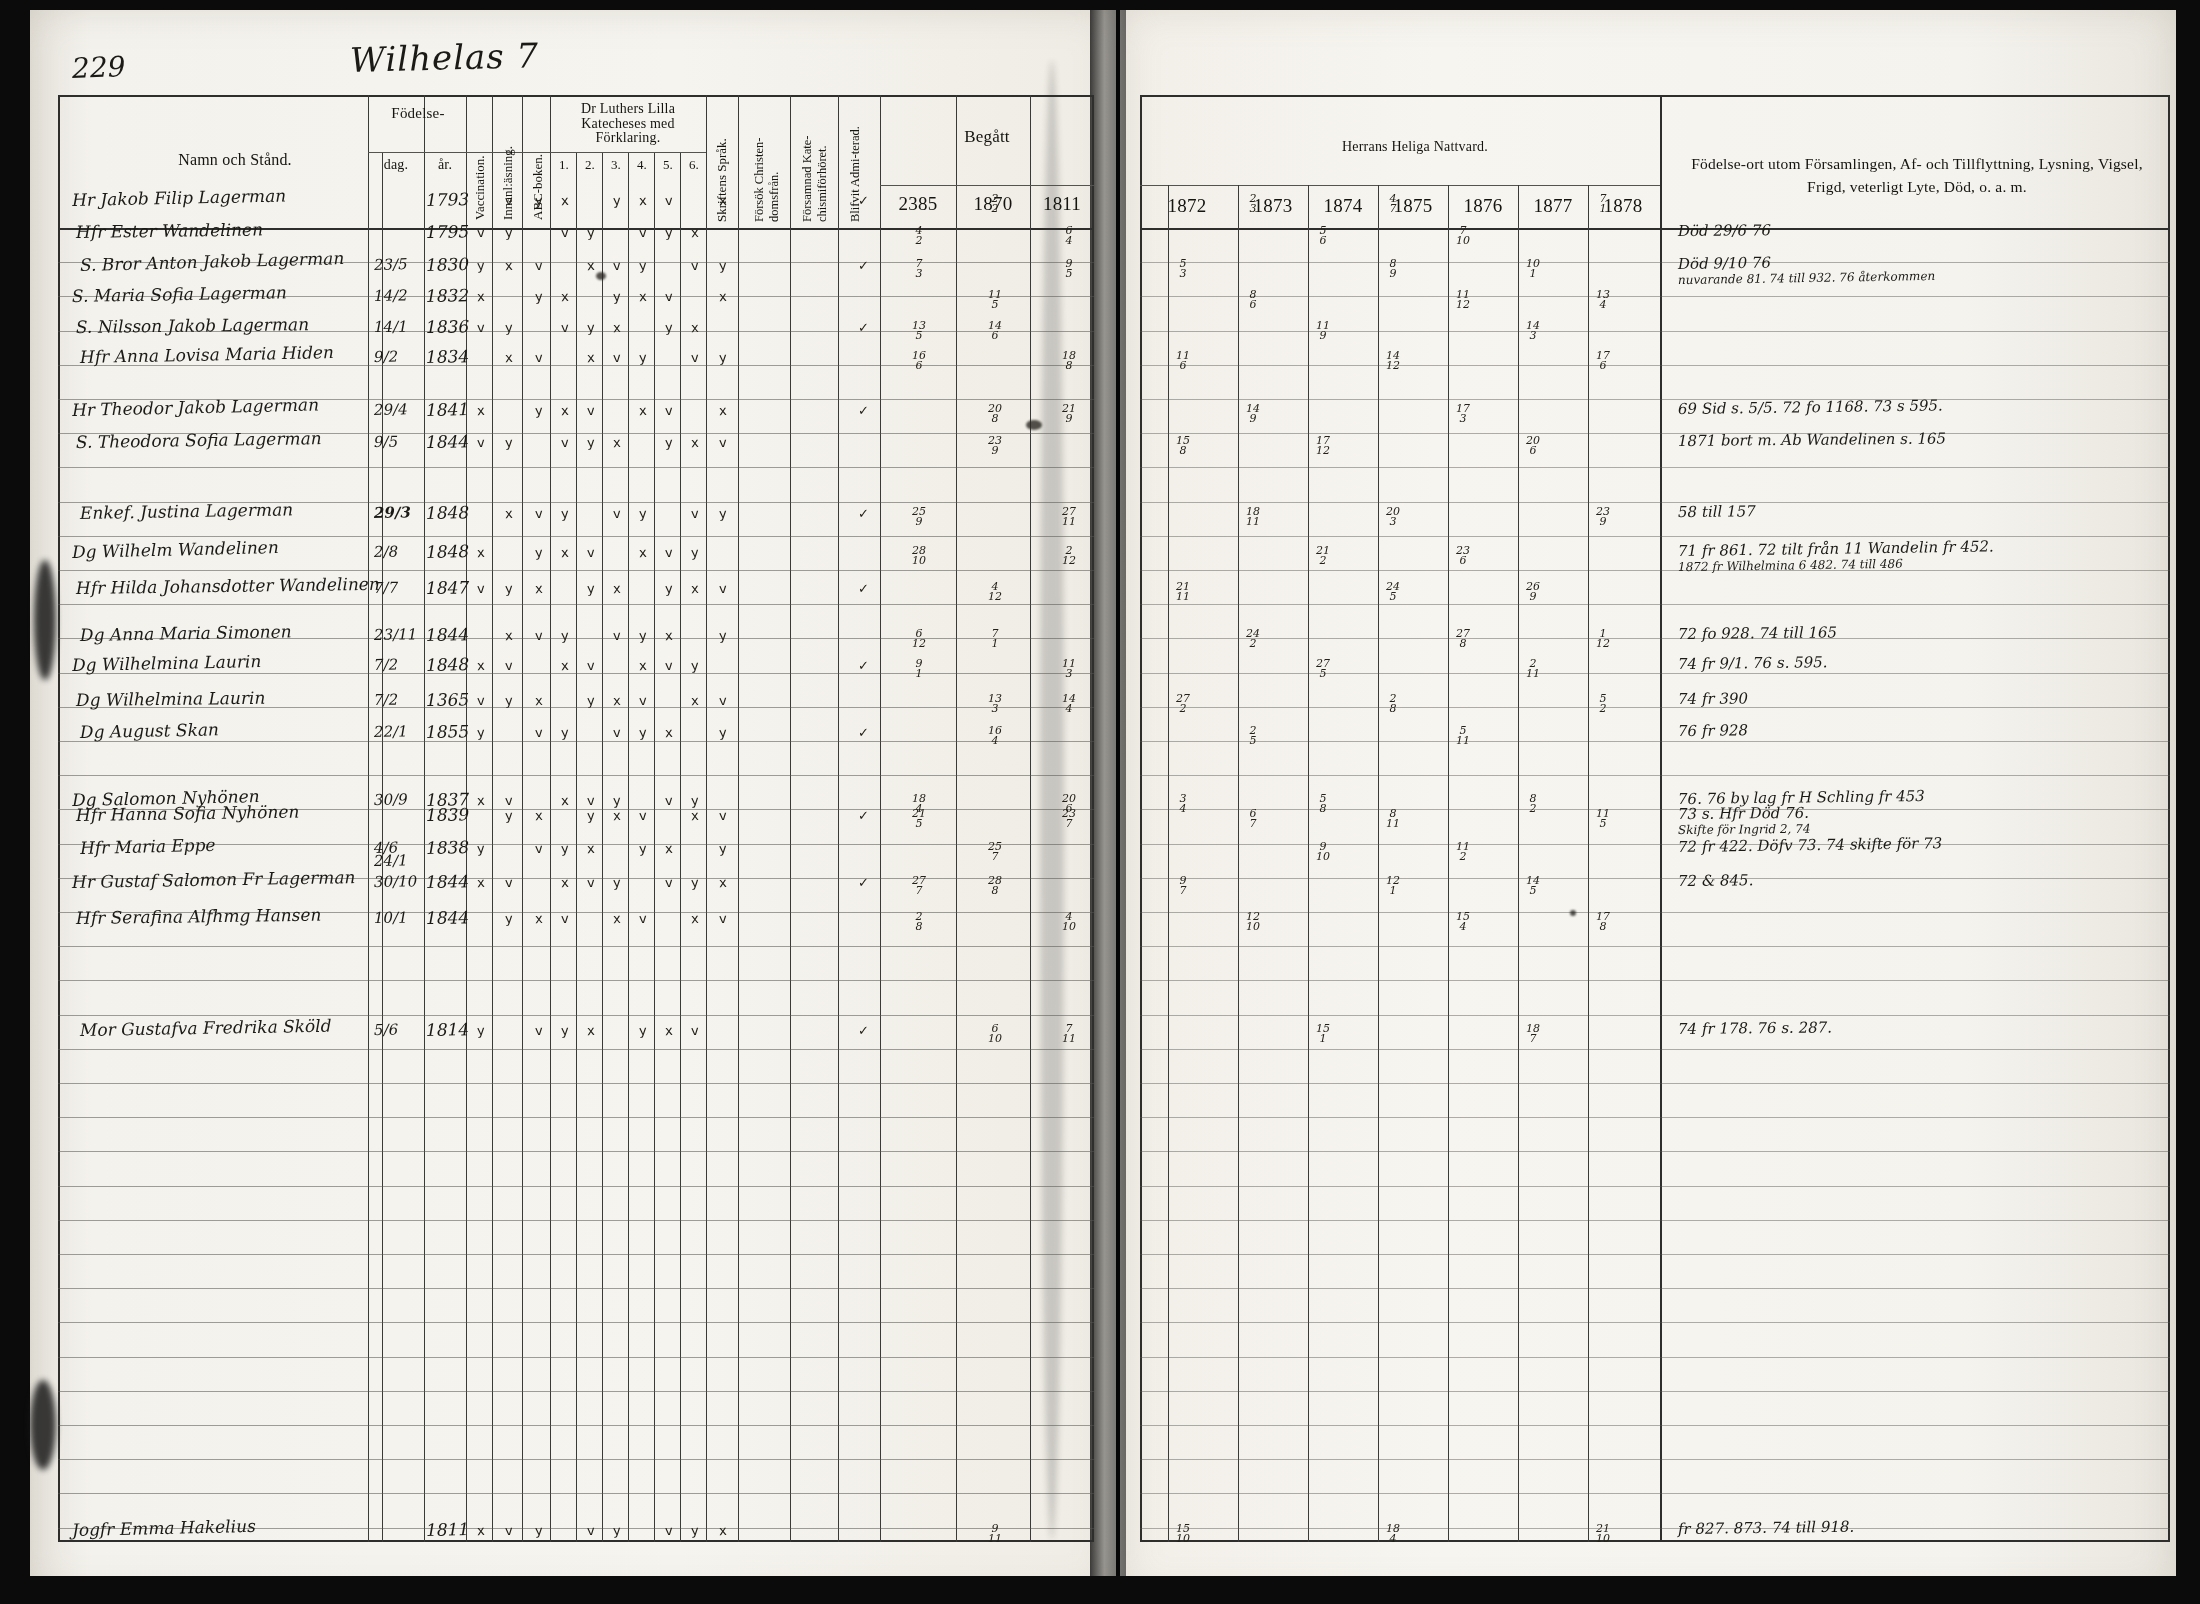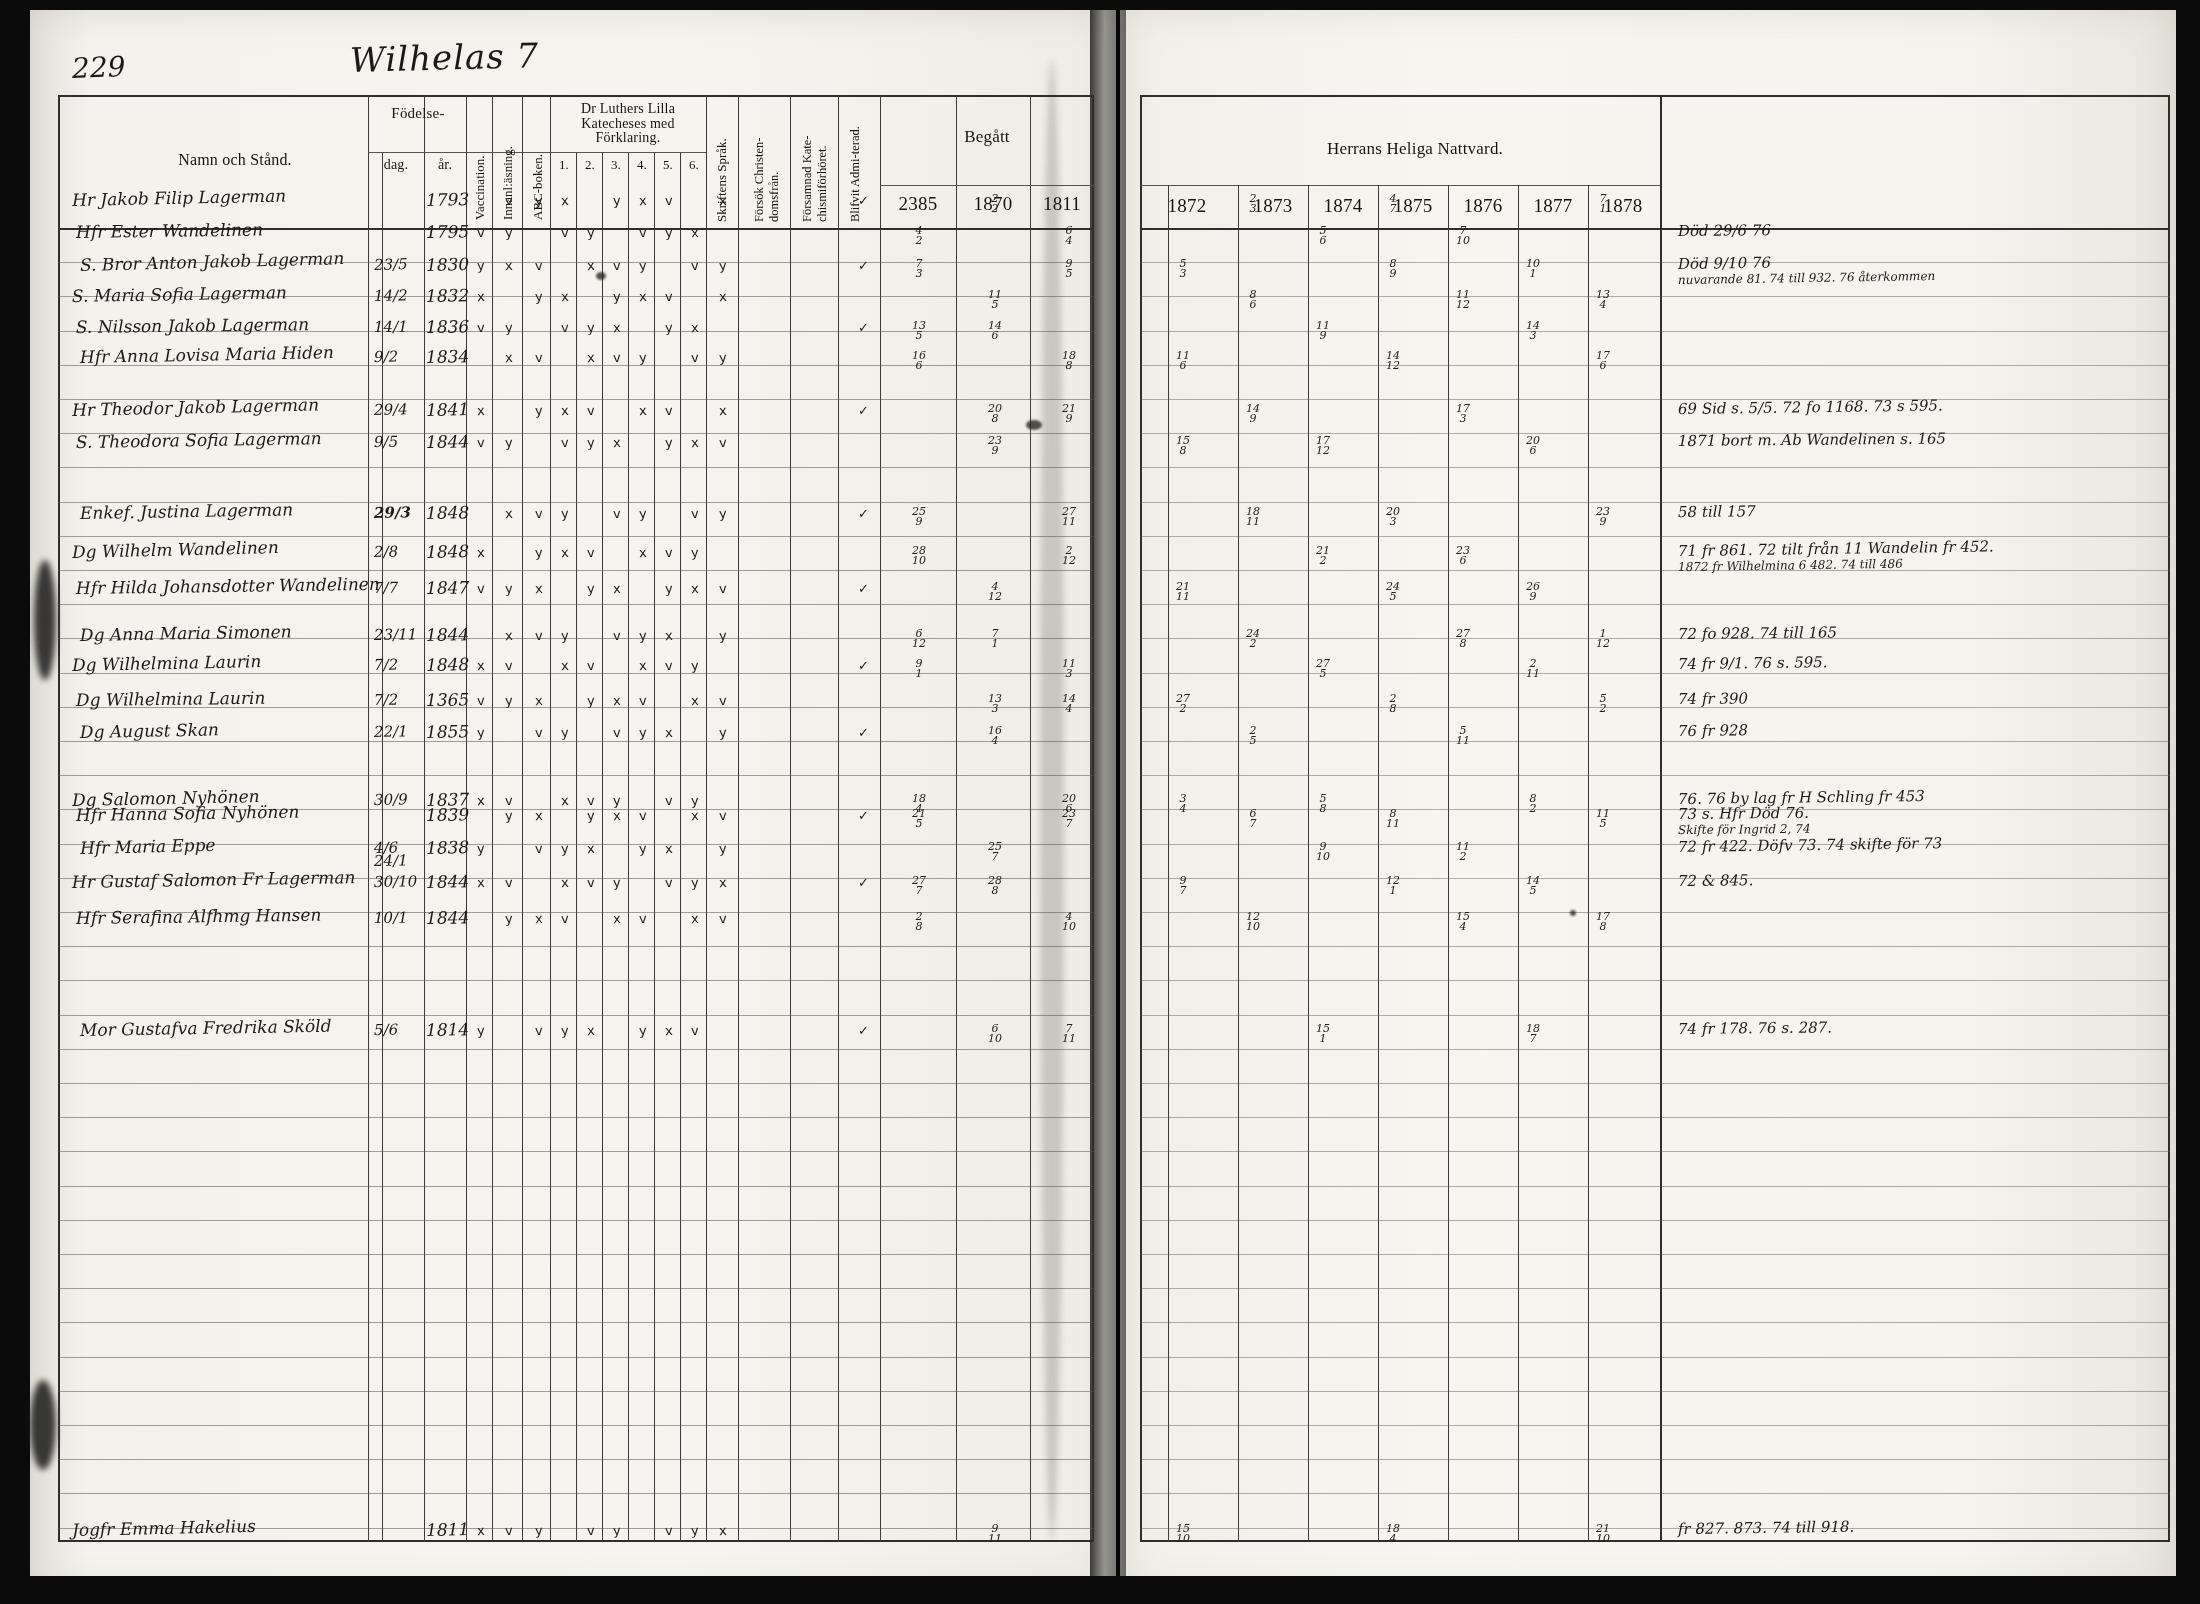--- a/index.html
+++ b/index.html
@@ -136,29 +136,30 @@
   <div class="hline" style="left:1140px;top:185px;width:520px;"></div>
 
   <div class="vline" style="left:1168px;top:185px;height:1357px;"></div>
   <div class="vline" style="left:1238px;top:185px;height:1357px;"></div>
   <div class="vline" style="left:1308px;top:185px;height:1357px;"></div>
   <div class="vline" style="left:1378px;top:185px;height:1357px;"></div>
   <div class="vline" style="left:1448px;top:185px;height:1357px;"></div>
   <div class="vline" style="left:1518px;top:185px;height:1357px;"></div>
   <div class="vline" style="left:1588px;top:185px;height:1357px;"></div>
 
-  <div class="ph" style="left:1170px;top:140px;width:490px;font-size:17px;">Herrans Heliga Nattvard.</div>
+  <div class="ph" style="left:1170px;top:140px;width:490px;font-size:14px;">Herrans Heliga Nattvard.</div>
   <div class="ph" style="left:1152px;top:196px;width:70px;font-size:19px;">1872</div>
   <div class="ph" style="left:1240px;top:196px;width:66px;font-size:19px;">1873</div>
   <div class="ph" style="left:1310px;top:196px;width:66px;font-size:19px;">1874</div>
   <div class="ph" style="left:1380px;top:196px;width:66px;font-size:19px;">1875</div>
   <div class="ph" style="left:1450px;top:196px;width:66px;font-size:19px;">1876</div>
   <div class="ph" style="left:1520px;top:196px;width:66px;font-size:19px;">1877</div>
   <div class="ph" style="left:1590px;top:196px;width:66px;font-size:19px;">1878</div>
 
+  <div class="ph" style="left:1670px;top:152px;width:494px;font-size:15.5px;line-height:1.5;">Födelse-ort utom Församlingen, Af- och Tillflyttning, Lysning, Vigsel, Frigd, veterligt Lyte, Död, o. a. m.</div>
 
   <div id="rowrules">
       <div class="hline" style="left:58px;top:262.2px;width:1036px;opacity:.55;"></div>
       <div class="hline" style="left:1140px;top:262.2px;width:1030px;opacity:.45;"></div>
       <div class="hline" style="left:58px;top:296.4px;width:1036px;opacity:.55;"></div>
       <div class="hline" style="left:1140px;top:296.4px;width:1030px;opacity:.45;"></div>
       <div class="hline" style="left:58px;top:330.6px;width:1036px;opacity:.55;"></div>
       <div class="hline" style="left:1140px;top:330.6px;width:1030px;opacity:.45;"></div>
       <div class="hline" style="left:58px;top:364.8px;width:1036px;opacity:.55;"></div>
       <div class="hline" style="left:1140px;top:364.8px;width:1030px;opacity:.45;"></div>

